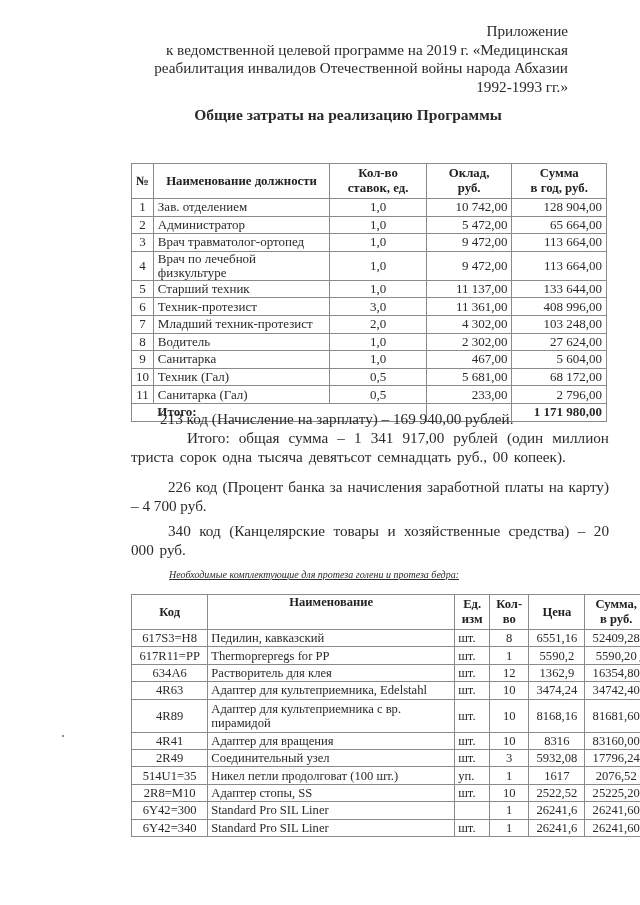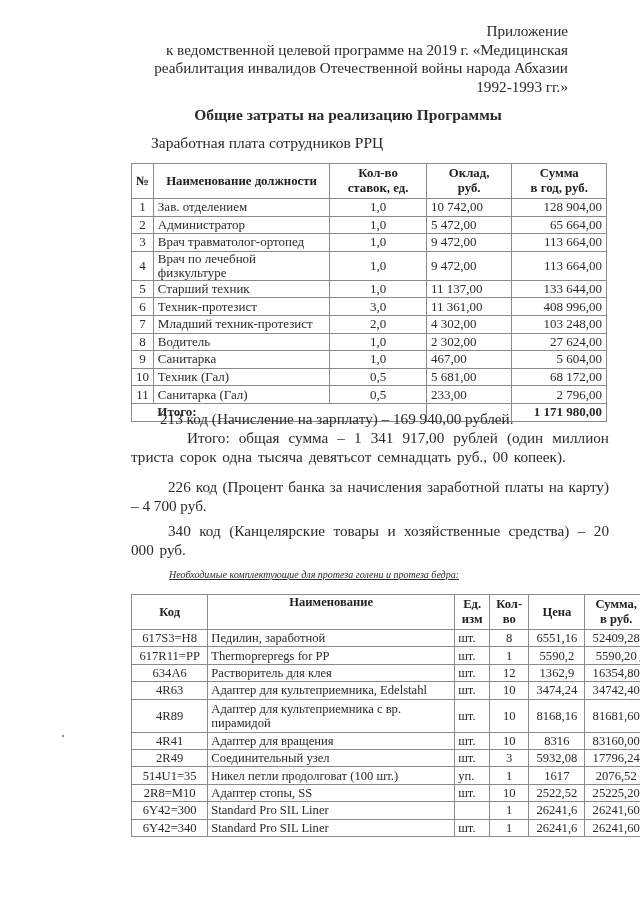--- a/index.html
+++ b/index.html
@@ -30,21 +30,21 @@
     position: absolute; left: 103px; top: 163px; width: 476px;
     font-size: 13px;
   }
   table.salary td, table.salary th {
     border: 1px solid #8a8a8a; padding: 0 4px; height: 16.6px; line-height: 14px;
   }
   table.salary th { font-weight: bold; font-size: 12.8px; height: 34px; line-height: 15px; color: #222; }
   table.salary td.num { text-align: center; width: 13px; padding: 0 2px; }
   table.salary td.name { text-align: left; width: 175px; }
   table.salary td.cnt { text-align: center; width: 92px; }
-  table.salary td.sal { text-align: left; width: 80px; }
+  table.salary td.sal { text-align: right; width: 80px; }
   table.salary td.sum { text-align: right; width: 90px; }
   table.salary tr.total td { font-weight: bold; height: 17px; }
 
   .para { position: absolute; font-size: 15.2px; line-height: 18.5px; }
   .p1 { left: 140px; top: 392px; }
   .p2 { left: 132px; top: 410px; text-align: center; }
   .p3 { left: 103px; top: 429px; width: 478px; text-indent: 56px; text-align: justify; word-spacing: 2px; }
   .p4 { left: 103px; top: 478px; width: 478px; text-indent: 37px; text-align: justify; }
   .p5 { left: 103px; top: 522px; width: 478px; text-indent: 37px; text-align: justify; word-spacing: 2px; }
   .parts-heading {
@@ -76,21 +76,20 @@
 <div class="page">
 
   <div class="appendix">
     <div>Приложение</div>
     <div>к ведомственной целевой программе на 2019 г. «Медицинская</div>
     <div>реабилитация инвалидов Отечественной войны народа Абхазии</div>
     <div>1992-1993 гг.»</div>
   </div>
 
   <div class="doc-title">Общие затраты на реализацию Программы</div>
-  <div class="subtitle">Заработная плата сотрудников РРЦ</div>
 
   <table class="salary">
     <thead>
       <tr>
         <th>№</th>
         <th>Наименование должности</th>
         <th><span>Кол-во</span><br><span>ставок, ед.</span></th>
         <th><span>Оклад,</span><br><span>руб.</span></th>
         <th><span>Сумма</span><br><span>в год, руб.</span></th>
       </tr>
@@ -196,21 +195,21 @@
         <th style="vertical-align: top;">Наименование</th>
         <th><span>Ед.</span><br><span>изм</span></th>
         <th><span>Кол-</span><br><span>во</span></th>
         <th>Цена</th>
         <th><span>Сумма,</span><br><span>в руб.</span></th>
       </tr>
     </thead>
     <tbody id="parts-body">
         <tr>
           <td class="code">617S3=H8</td>
-          <td class="pname">Педилин, заработной</td>
+          <td class="pname">Педилин, кавказский</td>
           <td class="unit">шт.</td>
           <td class="qty">8</td>
           <td class="price">6551,16</td>
           <td class="psum">52409,28</td>
         </tr>
         <tr>
           <td class="code">617R11=PP</td>
           <td class="pname">Thermoprepregs for PP</td>
           <td class="unit">шт.</td>
           <td class="qty">1</td>

